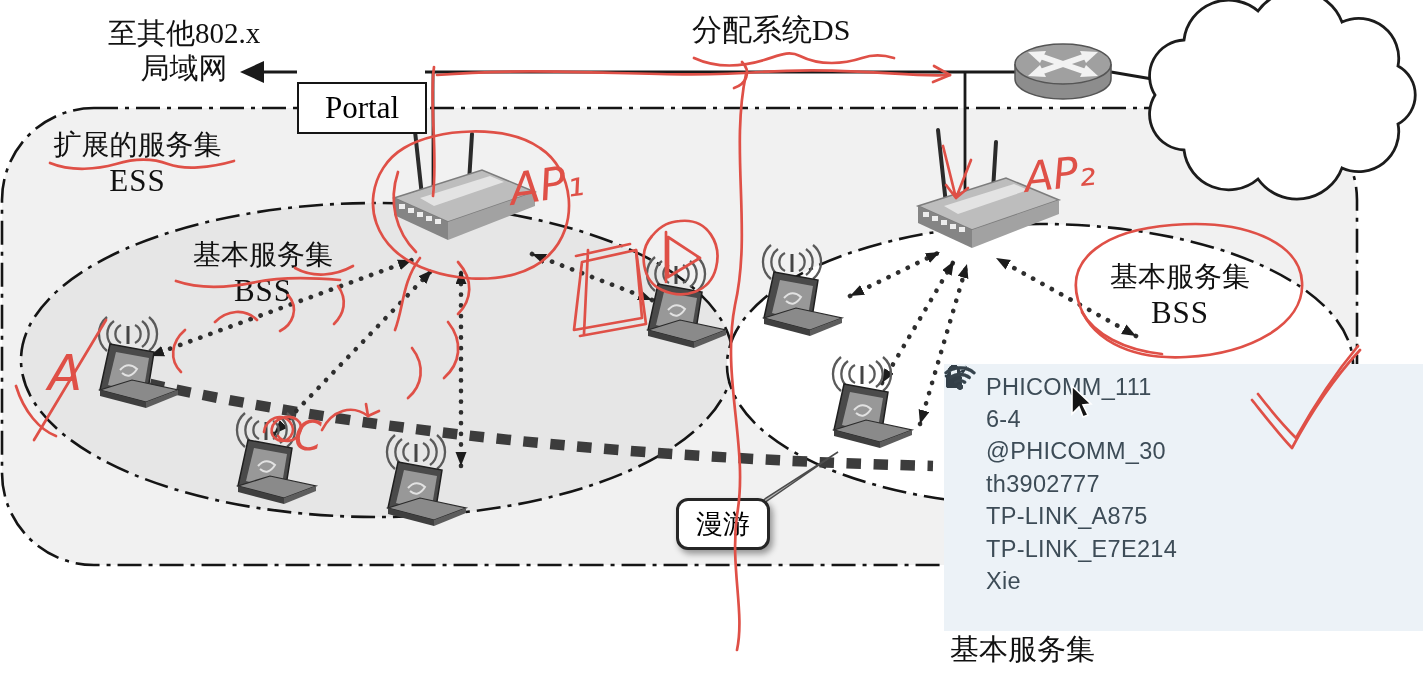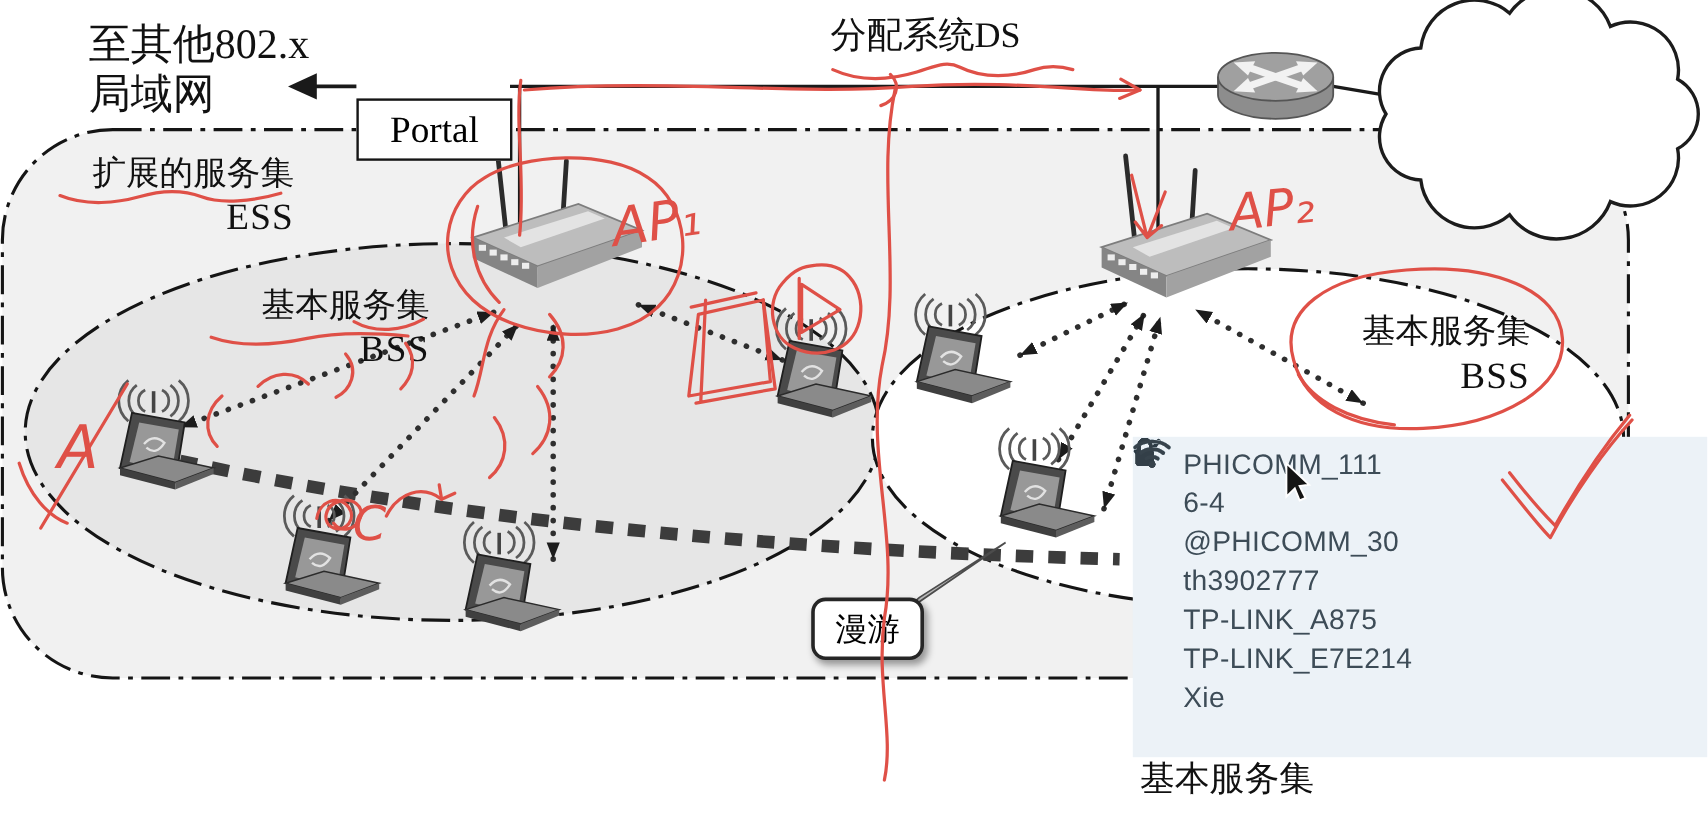--- a/index.html
+++ b/index.html
@@ -1,22 +1,22 @@
 <!DOCTYPE html>
 <html><head>
 <meta charset="utf-8">
 <style>
   html,body{margin:0;padding:0;background:#fff;}
   .stage{position:relative;width:1423px;height:680px;background:#fff;overflow:hidden;
          font-family:"Liberation Serif","DejaVu Serif",serif;}
   .stage svg{position:absolute;left:0;top:0;}
   #base-svg{z-index:0;}
   .lbl{position:absolute;color:#111;line-height:1.2;z-index:1;}
-  .lbl.center{text-align:right;}
-  #lan-label{left:74px;top:16px;width:220px;font-size:35px;text-align:left;}
+  .lbl.center{text-align:center;}
+  #lan-label{left:74px;top:16px;width:220px;font-size:29px;text-align:center;}
   #ds-label{left:692px;top:12px;font-size:30px;}
   #internet-label{left:1212px;top:48px;width:120px;font-size:29px;text-align:center;}
   #portal-box{position:absolute;left:297px;top:48px;width:126px;height:48px;border:2.5px solid #151515;
       background:#fff;z-index:1;display:flex;align-items:center;justify-content:center;font-size:31px;margin-top:34px;}
   #ess-label{left:30px;top:128px;width:215px;}
   #bss-left-label{left:168px;top:238px;width:190px;}
   #bss-right-label{left:1085px;top:260px;width:190px;}
   .twol .l1{font-size:28px;display:block;}
   .twol .l2{font-size:31px;display:block;letter-spacing:1px;}
   #roam-box{position:absolute;left:676px;top:498px;width:88px;height:46px;background:#fff;

